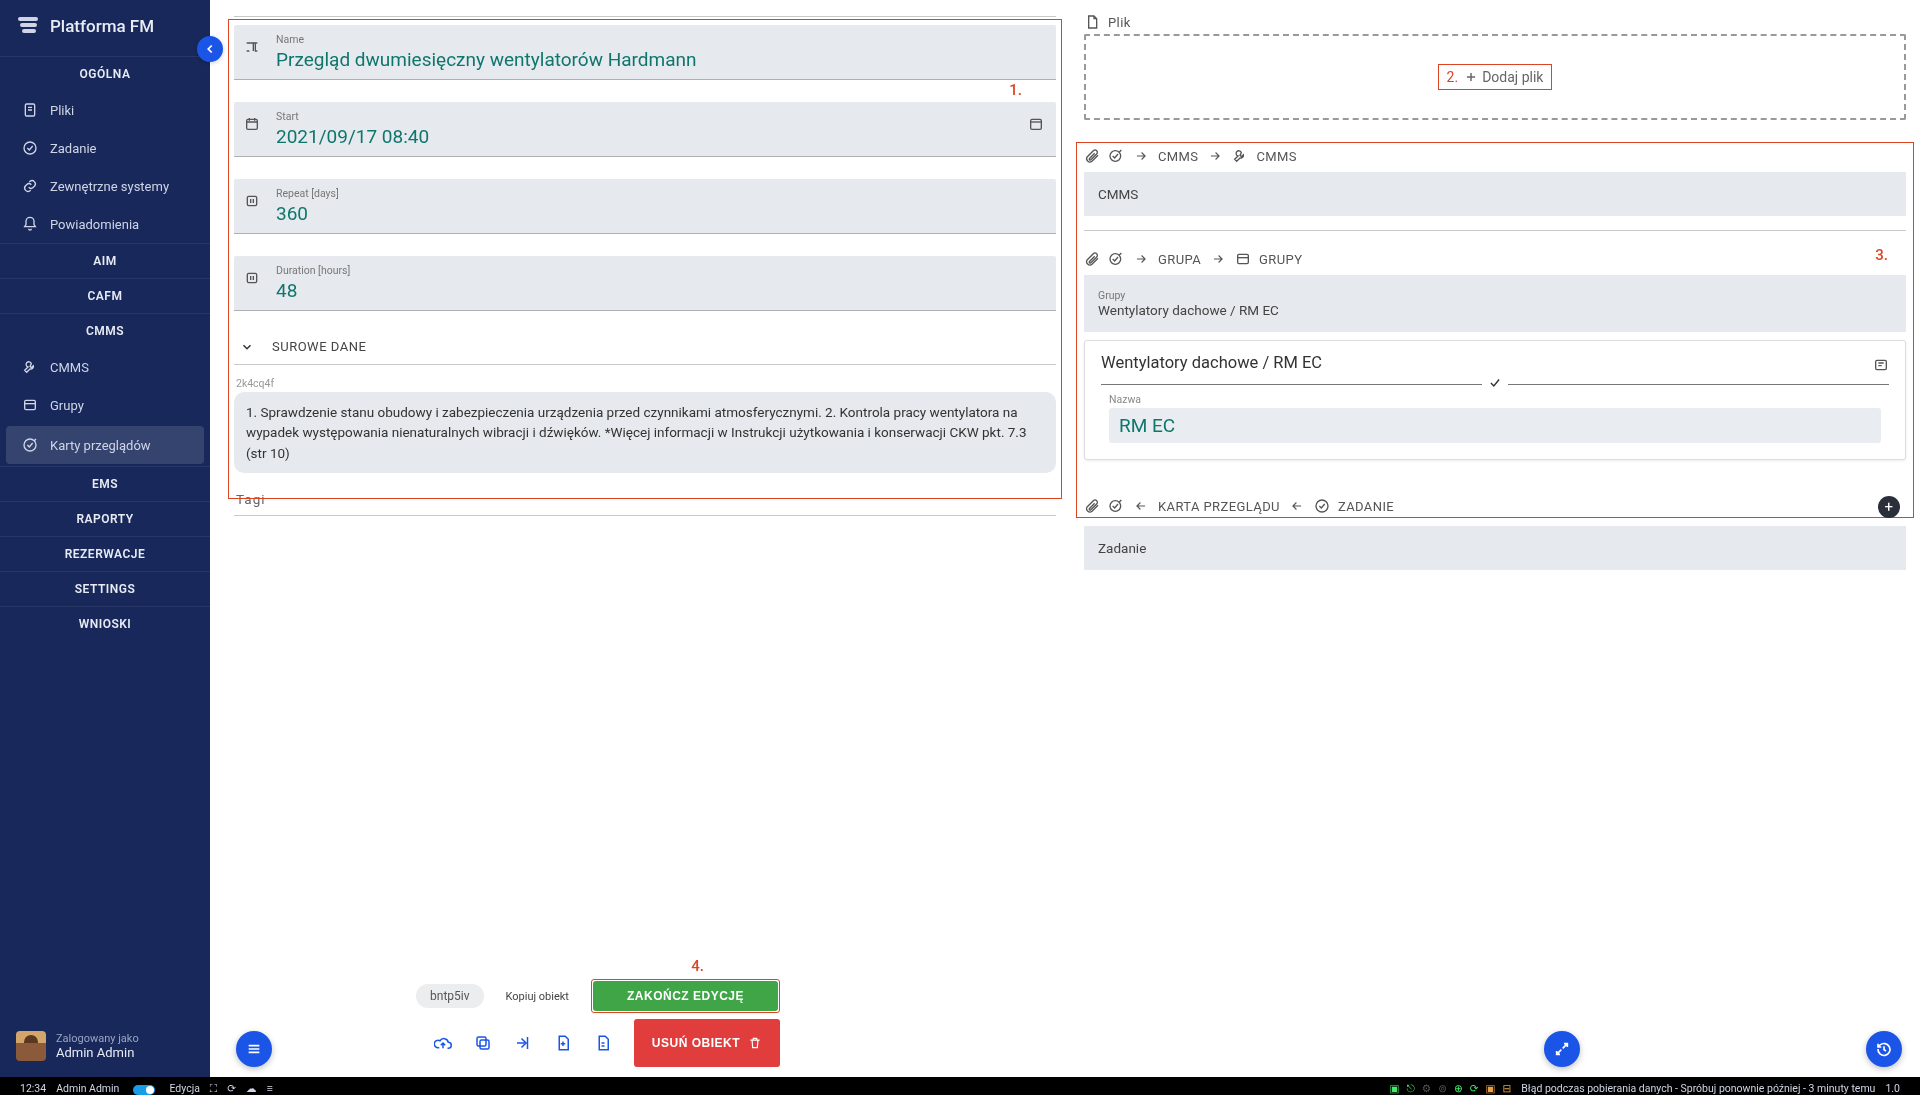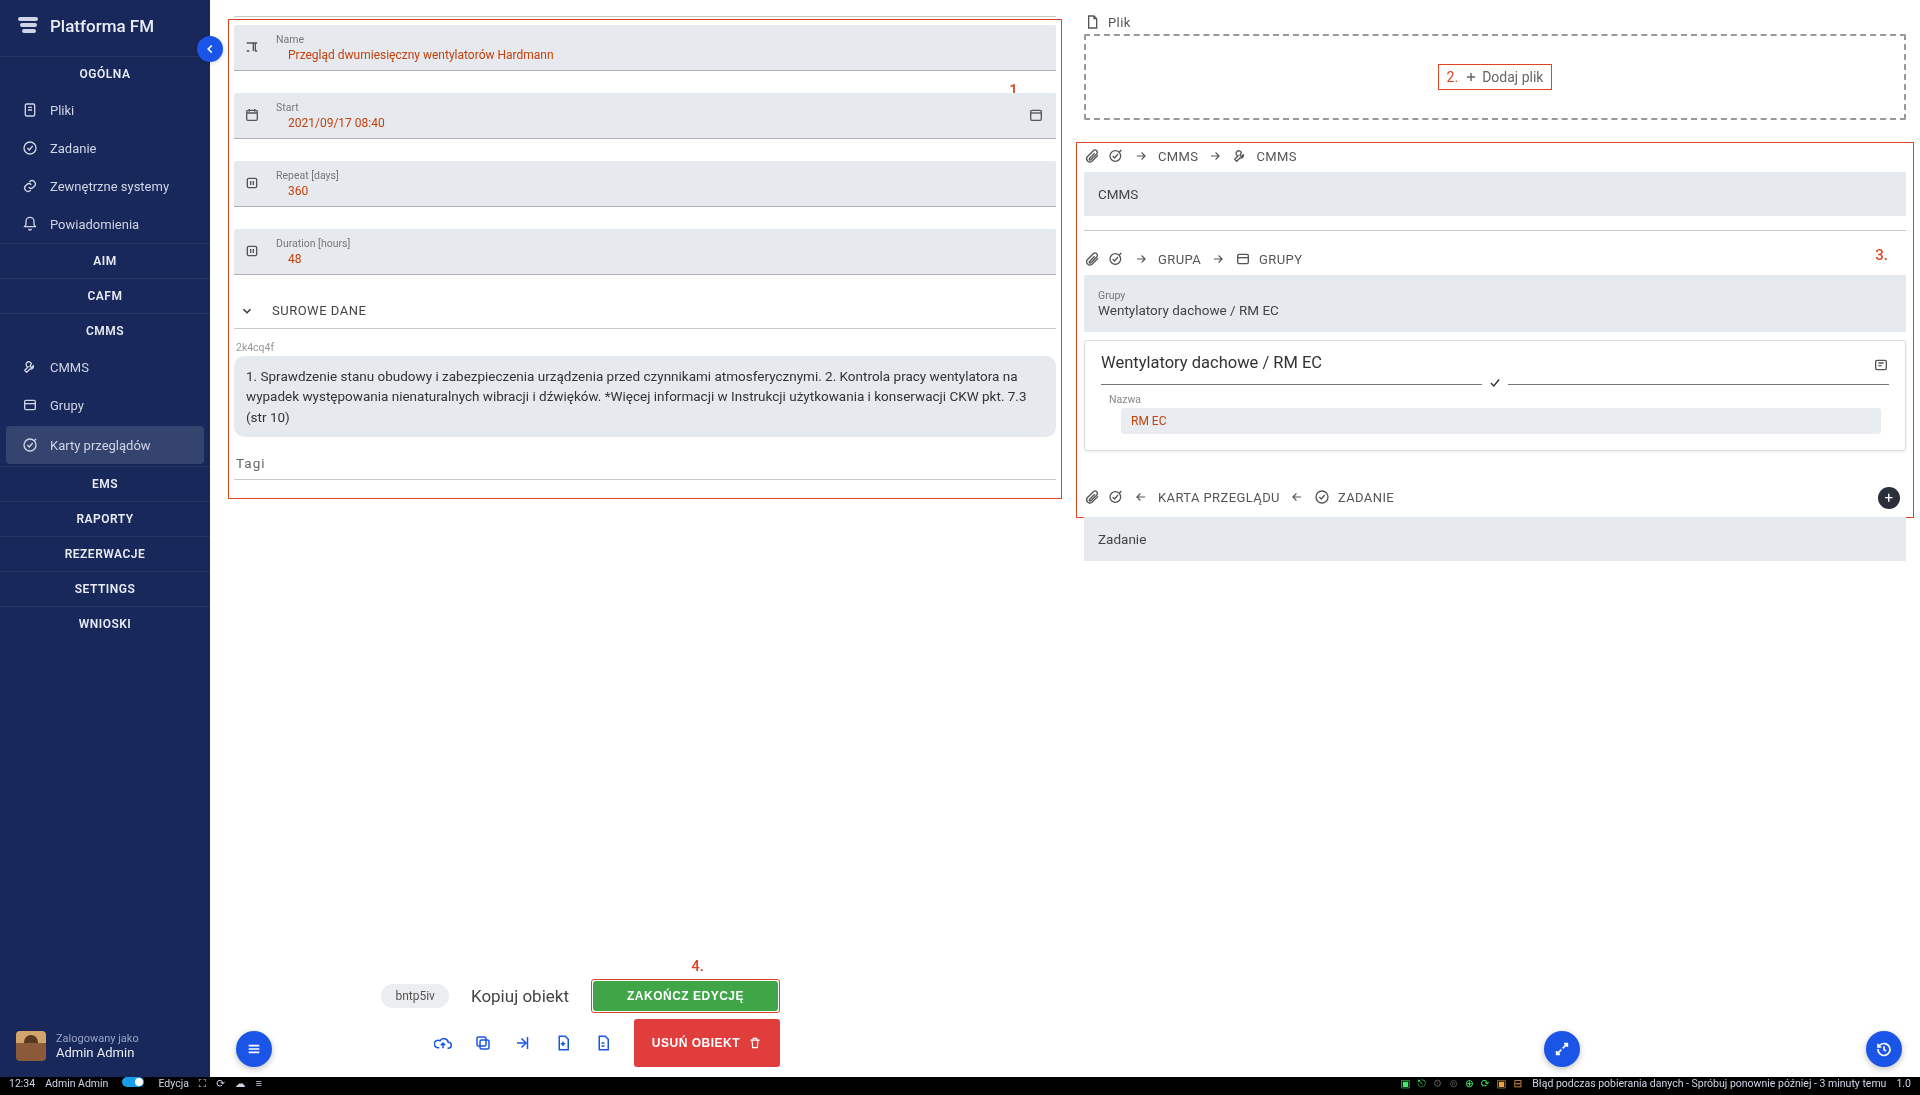--- a/index.html
+++ b/index.html
@@ -36,21 +36,21 @@
   .title { font-size:13px; font-weight:500; letter-spacing:.3px; color:#555; line-height:1.45; flex:1;}
   .hdr-icons { display:flex; gap:12px; align-items:center; color:#555;}
   .hline { border-top:1px solid #c8c8c8; margin:4px 0 8px 0;}
   
   .fieldbox { position:relative; margin-bottom:22px;}
   .fieldbox.shaded{background:#e6eaee; border-radius:2px;}
   .fieldrow{display:flex; align-items:flex-start; gap:14px; padding:8px 10px 4px 10px;}
   .fieldico{width:18px; margin-top:6px; color:#555;}
   .fieldtexts{flex:1;}
   .flabel{font-size:10.5px; color:#777;}
-  .fvalue{font-size:12px; color:#c2410c; padding:2px 0 4px 0;margin-left:12px;}
+  .fvalue{font-size:19px; color:#0f766e; padding:2px 0 4px 0;}
   .underline{border-bottom:1px solid #b0b0b0; margin:0 0 0 0;}
   
   .annot{position:absolute; color:#d42; font-size:15px; font-weight:500;}
   .redframe{position:absolute; border:1px solid #d42; pointer-events:none;}
   
   .raw-header{display:flex; align-items:center; gap:18px; padding:6px 4px 6px 6px;}
   .raw-label{font-size:13px; letter-spacing:.5px; color:#444;}
   .objid{font-size:10.5px; color:#999; padding:4px 2px 2px 2px;}
   .raw-body{background:#e6eaee; padding:10px 12px; font-size:13.5px; line-height:1.5; color:#333; border-radius:10px;}
   
@@ -71,32 +71,32 @@
   .divline .chk{position:absolute; left:50%; top:-9px; transform:translateX(-50%); background:#fff; padding:0 6px; color:#333;}
   .mini-field{padding:2px 8px;}
   .mini-field .flabel{color:#888;}
   .mini-field .fvalue{background:#e9edf1; padding:6px 10px; border-radius:3px; margin-top:2px;}
   .plusfab{position:absolute; right:6px; top:0; width:22px; height:22px; border-radius:50%; background:#2a2f3a; color:#fff; display:flex; align-items:center; justify-content:center; font-size:15px;}
 
   
   .action-bar{position:fixed; left:224px; width:560px; bottom:22px; background:rgba(255,255,255,.0); display:flex; flex-direction:column; align-items:flex-end; gap:6px; padding:6px 4px;}
   .row1{display:flex; align-items:center; gap:22px;}
   .chip{background:#ecedef; border-radius:14px; padding:5px 14px; font-size:12px; color:#555;}
-  .linklbl{font-size:17px; color:#444;}
+  .linklbl{font-size:11px; color:#444;}
   .btn{border:none; border-radius:3px; padding:8px 34px; font-size:12px; font-weight:600; letter-spacing:.5px; cursor:pointer; color:#fff;}
   .btn-green{background:#3fa546;}
   .btn-red{background:#e23d3d; display:flex; align-items:center; gap:8px; padding:17px 18px;}
   .icon-row{display:flex; gap:22px; color:#1a55e8; align-items:center;}
   .fab{width:36px; height:36px; border-radius:50%; background:#1a55e8; color:#fff; display:flex; align-items:center; justify-content:center; position:fixed; cursor:pointer; box-shadow:0 2px 6px rgba(0,0,0,.25);}
   .fab-menu{left:236px; bottom:28px;}
   .fab-ex{right:340px; bottom:28px;}
   .fab-clk{right:18px; bottom:28px;}
   
   
-  .statusbar{position:fixed; bottom:0; left:0; right:0; height:18px; background:#000; color:#cfd5e6; font-size:10.5px; display:flex; align-items:flex-start; padding:0 9px; gap:10px;}
+  .statusbar{position:fixed; bottom:0; left:0; right:0; height:18px; background:#000; color:#cfd5e6; font-size:10.5px; display:flex; align-items:flex-end; padding:0 20px; gap:10px;}
   .statusbar .sp{flex:1;}
   .toggle{width:22px; height:10px; border-radius:6px; background:#1a9de8; position:relative; display:inline-block; vertical-align:middle; margin:0 4px;}
   .toggle::after{content:"";position:absolute;right:1px;top:1px;width:8px;height:8px;border-radius:50%;background:#fff;}
   .status-icons{display:flex; gap:7px; align-items:center; color:#43e86b;}
   .status-icons span.o{color:#e8a243;}
   .status-icons span.off{color:#555;}
   
   
   .ico14{width:14px;height:14px;}
   .ico16{width:16px;height:16px;}

